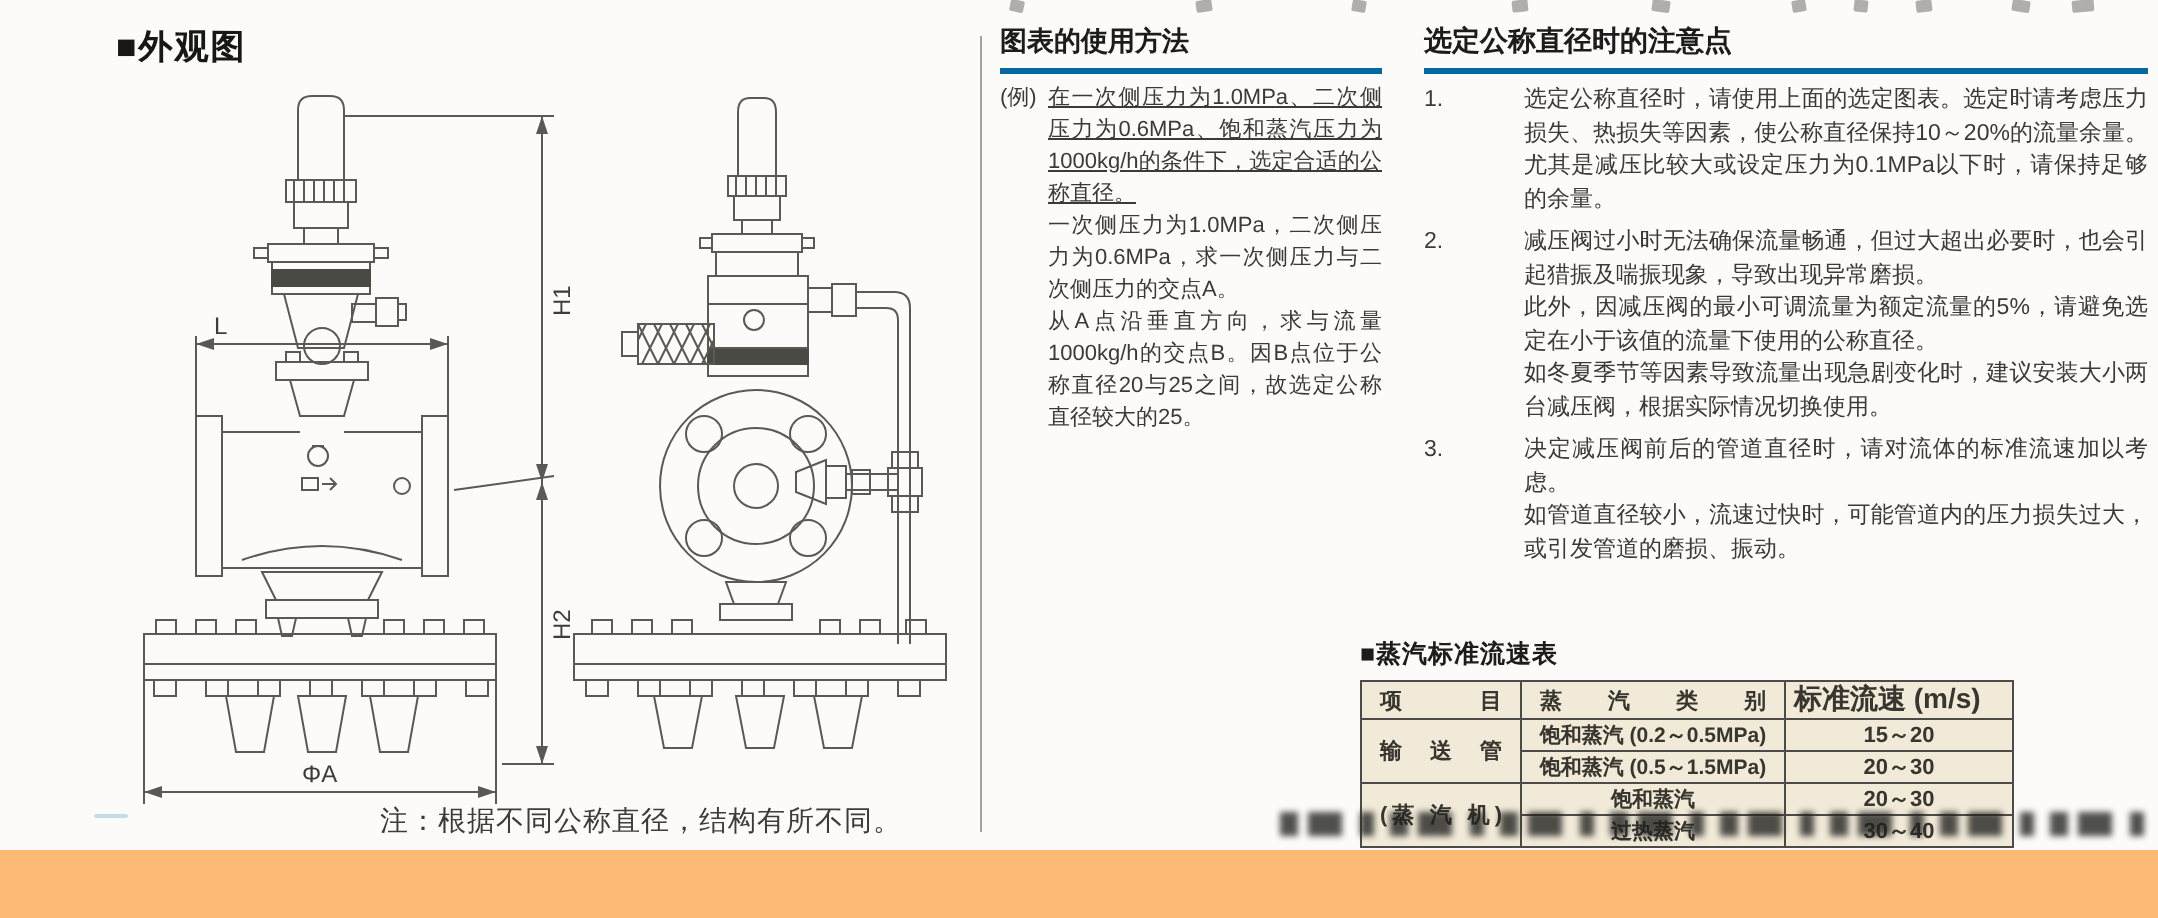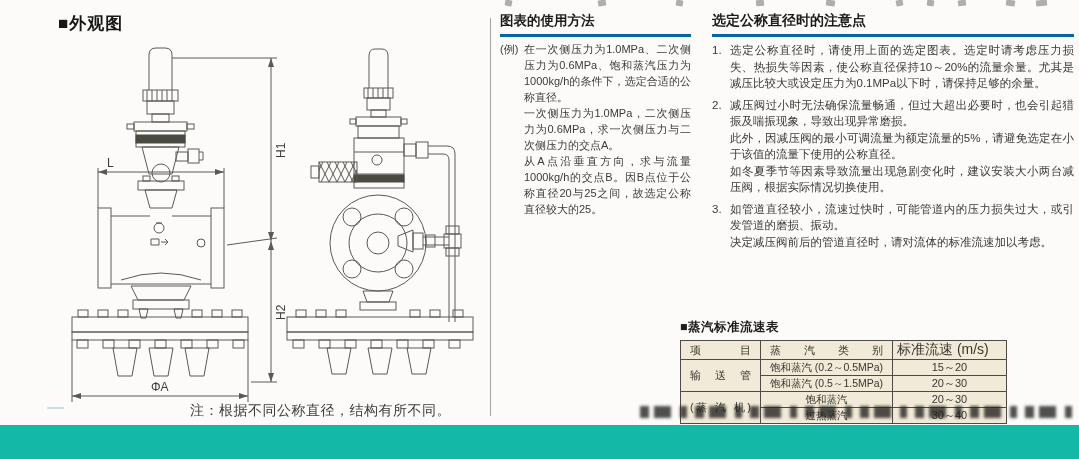--- a/index.html
+++ b/index.html
@@ -1,16 +1,16 @@
 <!DOCTYPE html>
 <html><head>
 <meta charset="utf-8">
 <style>
   html,body{margin:0;padding:0;background:#fff;}
-  .canvas{position:relative;width:1079px;height:459px;background:#14b8a6;overflow:hidden;
+  .canvas{position:relative;width:1079px;height:459px;background:#fdba74;overflow:hidden;
           font-family:"Liberation Sans","DejaVu Sans",sans-serif;color:#3a3a38;}
   .content-bg{position:absolute;left:0;top:0;width:1079px;height:425px;background:#fcfbf9;}
 
   
   .left-title{position:absolute;left:58px;top:12px;font-size:17px;font-weight:bold;color:#171717;letter-spacing:1px;}
   .drawing-wrap{position:absolute;left:55px;top:40px;width:430px;height:390px;}
   .drawing-note{position:absolute;left:190px;top:402px;font-size:14px;color:#3c3c3a;letter-spacing:.5px;font-family:Liberation Mono, monospace;}
 
   svg .ln{stroke:#5a5a54;stroke-width:1;fill:none;}
   svg .fill-dark{fill:#4a4a45;stroke:#4a4a45;}
@@ -19,37 +19,37 @@
 
   
   .divider-v{position:absolute;left:490px;top:18px;width:1px;height:398px;background:#a3a39e;}
 
   
   .usage-col{position:absolute;left:500px;top:12px;width:191px;}
   .col-heading{font-size:13.5px;font-weight:bold;color:#1c1c1c;margin:0 0 3px 0;padding-bottom:4px;border-bottom:3px solid #0369a1;}
   .usage-col p{margin:0;font-size:11px;line-height:16px;text-align:justify;color:#3a3a38;}
   .ex-row{display:flex;margin-top:4px;}
   .ex-label{flex:0 0 24px;font-size:11px;line-height:16px;color:#3a3a38;}
-  .ex-body{flex:1;}
+  .ex-body{flex:1;text-decoration:underline;}
   .ind{margin-left:24px !important;}
 
   
   .cautions-col{position:absolute;left:712px;top:12px;width:362px;}
   .cautions-col .col-heading{font-size:14px;}
   .c-item{display:flex;margin-top:5px;}
   .c-num{flex:0 0 18px;font-size:11.5px;line-height:16.5px;color:#3a3a38;}
-  .c-body{flex:1;}
+  .c-body{flex:1;margin-left:32px;}
   .c-body p{margin:0;font-size:11.5px;line-height:16.5px;text-align:justify;color:#3a3a38;}
 
   
   .table-block{position:absolute;left:680px;top:319px;width:292px;}
   .table-title{font-size:12.5px;font-weight:bold;color:#1c1c1c;margin:0 0 4px 0;letter-spacing:.5px;}
   table.vel{border-collapse:collapse;table-layout:fixed;width:287px;background:#f1ead8;
             border:1.5px solid #4d4b45;font-size:11px;color:#38362f;}
-  table.vel td,table.vel th{border:1px solid #4d4b45;padding:0 4px;height:15px;font-weight:normal;overflow:hidden;white-space:nowrap;}
+  table.vel td,table.vel th{border:1px solid #4d4b45;padding:0 4px;height:15px;font-weight:bold;overflow:hidden;white-space:nowrap;}
   table.vel tr.hdr th{height:17px;}
   .col-item{width:61px;}
   .col-type{width:113px;}
   .col-vel{width:105px;}
   .just{text-align:justify;text-align-last:justify;padding:0 9px !important;}
   .cen{text-align:center;}
   .vel-hdr{font-size:14px;text-align:left;}
   .type-cell{text-align:center;font-size:10.5px;margin-top:16px;}
 
   
@@ -269,22 +269,22 @@
       <div class="c-body">
         <p>减压阀过小时无法确保流量畅通，但过大超出必要时，也会引起猎振及喘振现象，导致出现异常磨损。</p>
         <p>此外，因减压阀的最小可调流量为额定流量的5%，请避免选定在小于该值的流量下使用的公称直径。</p>
         <p>如冬夏季节等因素导致流量出现急剧变化时，建议安装大小两台减压阀，根据实际情况切换使用。</p>
       </div>
     </div>
 
     <div class="c-item">
       <span class="c-num">3.</span>
       <div class="c-body">
+        <p>决定减压阀前后的管道直径时，请对流体的标准流速加以考虑。</p>
         <p>如管道直径较小，流速过快时，可能管道内的压力损失过大，或引发管道的磨损、振动。</p>
-        <p>决定减压阀前后的管道直径时，请对流体的标准流速加以考虑。</p>
       </div>
     </div>
   </div>
 
   <div class="table-block">
     <div class="table-title">■蒸汽标准流速表</div>
     <table class="vel">
       <tbody>
           <tr class="hdr">
         <th class="col-item just">项 目</th>

